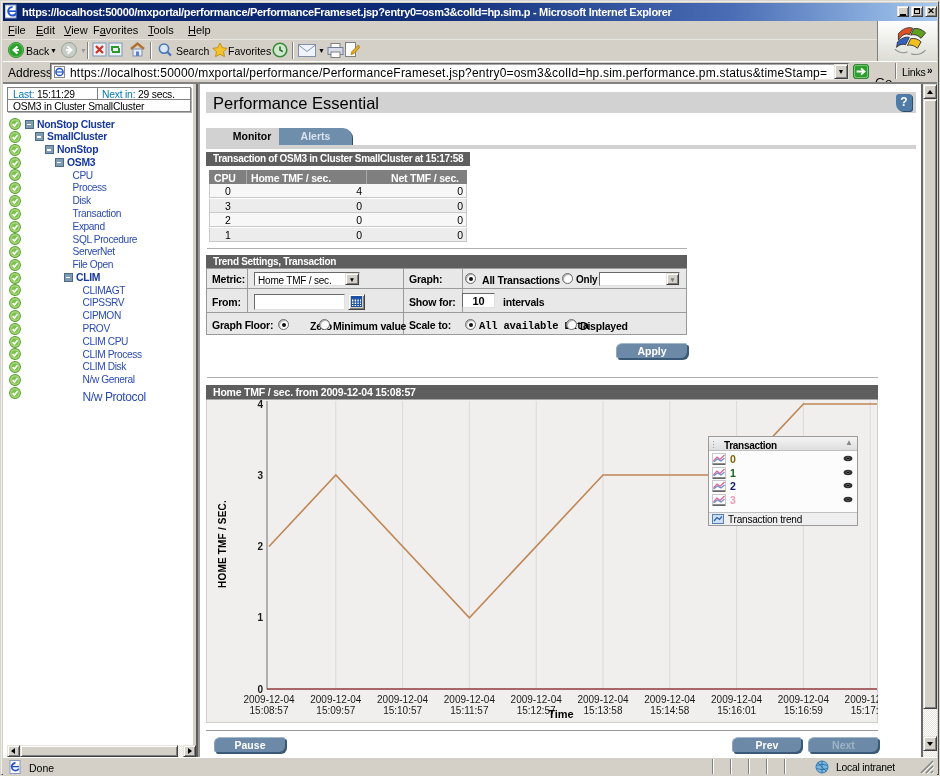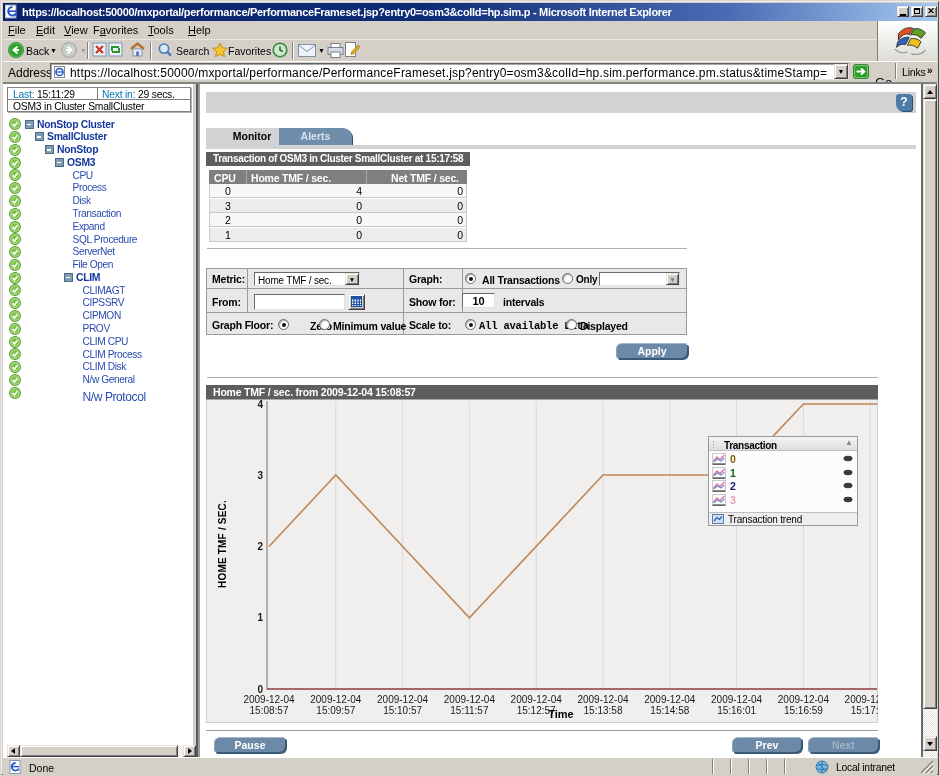--- a/index.html
+++ b/index.html
@@ -307,20 +307,21 @@
 <div class="tx" style="left:82.5px;top:390px;color:#2b4bb0;font-size:12px;letter-spacing:-0.4px;">N/w Protocol</div>
 
 <div class="abs dither" style="left:7px;top:745px;width:189px;height:12px;"></div>
 <div class="abs btn3" style="left:7px;top:745px;width:13px;height:12px;"></div>
 <div class="abs" style="left:11px;top:748px;width:0;height:0;border-top:3px solid transparent;border-bottom:3px solid transparent;border-right:4px solid #000;"></div>
 <div class="abs btn3" style="left:183px;top:745px;width:13px;height:12px;"></div>
 <div class="abs" style="left:188px;top:748px;width:0;height:0;border-top:3px solid transparent;border-bottom:3px solid transparent;border-left:4px solid #000;"></div>
 <div class="abs btn3" style="left:20px;top:745px;width:158px;height:12px;"></div>
 
 <div class="abs" style="left:206px;top:92px;width:710px;height:21px;background:#d2d2d2;"></div>
+<div class="tx" style="left:213px;top:94px;font-size:16.5px;color:#000;">Performance Essential</div>
 <div class="abs" style="left:896px;top:94px;width:16px;height:17px;background:#4f7ca7;border-radius:3px 3px 3px 7px;box-shadow:1px 1px 0 #2d4d6d;color:#fff;font-weight:bold;text-align:center;line-height:17px;font-size:12px;">?</div>
 
 <div class="abs" style="left:206px;top:128px;width:92px;height:17px;background:#d2d2d2;color:#000;font-weight:bold;text-align:center;line-height:17px;font-size:10.5px;">Monitor</div>
 <div class="abs" style="left:279px;top:128px;width:73px;height:17px;background:#6e8eab;border-radius:0 9px 0 0;box-shadow:1px 1px 0 #2d4d6d;color:#d9e2ec;font-weight:bold;text-align:center;line-height:17px;font-size:10.5px;">Alerts</div>
 <div class="abs" style="left:206px;top:145px;width:710px;height:4px;background:#d2d2d2;"></div>
 
 <div class="abs dg" style="left:206px;top:152px;width:264px;height:14px;">Transaction of OSM3 in Cluster SmallCluster at 15:17:58</div>
 <div class="abs" style="left:209px;top:170px;width:258px;height:14px;background:#7f7f7f;"></div>
 <div class="abs" style="left:246px;top:170px;width:1px;height:14px;background:#a8a8a8;"></div>
 <div class="abs" style="left:366px;top:170px;width:1px;height:14px;background:#a8a8a8;"></div>
@@ -339,20 +340,21 @@
 <div class="abs" style="left:209px;top:213.0px;width:258px;height:14px;background:#f7f7f7;border:1px solid #c9c9c9;border-top:none;"></div>
 <div class="tx" style="left:209px;top:214.0px;width:38px;text-align:center;font-size:10.5px;">2</div>
 <div class="tx" style="left:247px;top:214.0px;width:115px;text-align:right;font-size:10.5px;">0</div>
 <div class="tx" style="left:367px;top:214.0px;width:96px;text-align:right;font-size:10.5px;">0</div>
 <div class="abs" style="left:209px;top:227.5px;width:258px;height:14px;background:#ececec;border:1px solid #c9c9c9;border-top:none;"></div>
 <div class="tx" style="left:209px;top:228.5px;width:38px;text-align:center;font-size:10.5px;">1</div>
 <div class="tx" style="left:247px;top:228.5px;width:115px;text-align:right;font-size:10.5px;">0</div>
 <div class="tx" style="left:367px;top:228.5px;width:96px;text-align:right;font-size:10.5px;">0</div>
 <div class="abs" style="left:207px;top:248px;width:480px;height:1px;background:#b0b0b0;"></div>
 
+<div class="abs dg" style="left:206px;top:255px;width:481px;height:13px;">Trend Settings, Transaction</div>
 <div class="abs" style="left:206px;top:268px;width:481px;height:67px;background:#e8e8e8;border:1px solid #9a9a9a;"></div>
 <div class="abs" style="left:247px;top:268px;width:1px;height:21px;background:#9a9a9a;"></div>
 <div class="abs" style="left:247px;top:289px;width:1px;height:24px;background:#9a9a9a;"></div>
 <div class="abs" style="left:403px;top:268px;width:1px;height:67px;background:#9a9a9a;"></div>
 <div class="abs" style="left:462px;top:268px;width:1px;height:45px;background:#9a9a9a;"></div>
 <div class="abs" style="left:206px;top:288px;width:481px;height:1px;background:#9a9a9a;"></div>
 <div class="abs" style="left:206px;top:312px;width:481px;height:1px;background:#9a9a9a;"></div>
 <div class="lbl" style="left:212px;top:273px;">Metric:</div>
 <div class="lbl" style="left:212px;top:296px;">From:</div>
 <div class="lbl" style="left:212px;top:319px;">Graph Floor:</div>

